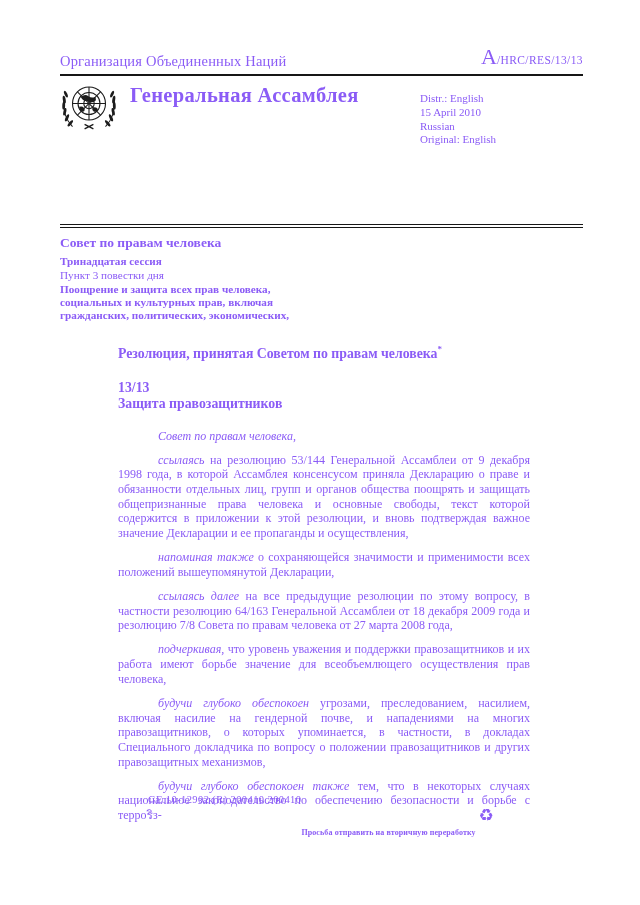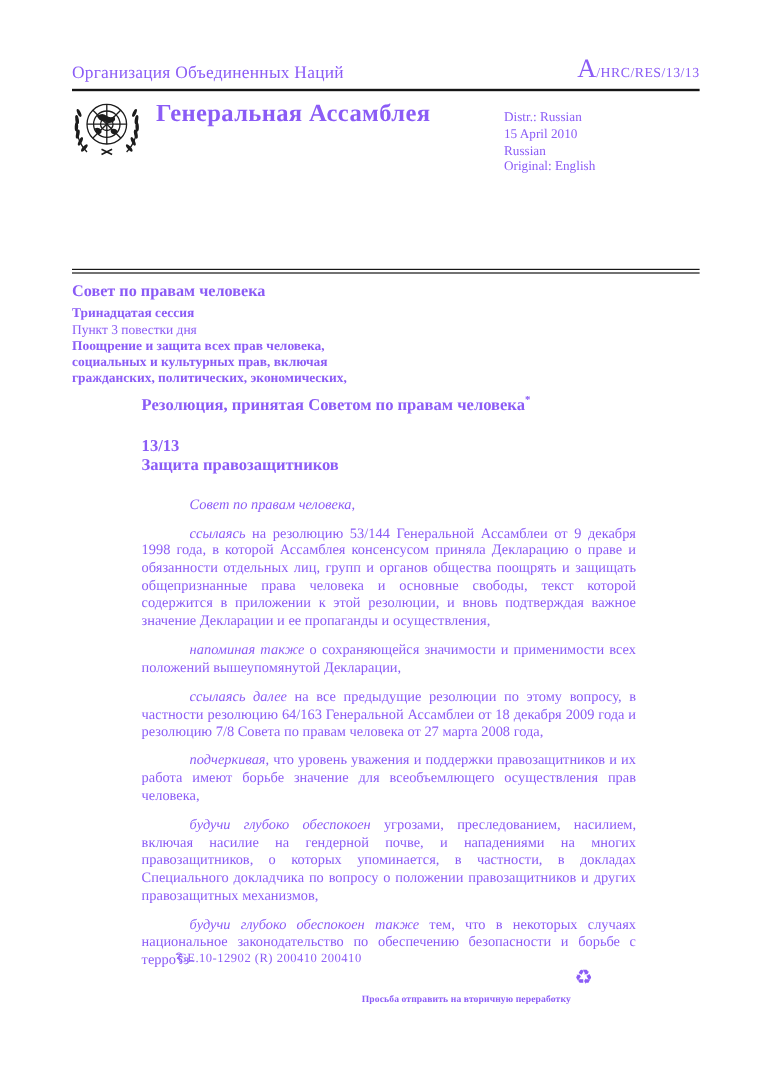--- a/index.html
+++ b/index.html
@@ -32,21 +32,21 @@
 
   
   .session-block { position:absolute; left:60px; top:235px; width:280px; }
   .session-body-name { font-size:13.5px; font-weight:bold; margin-bottom:3px; }
   .session-name { font-size:11.2px; font-weight:bold; line-height:14px; }
   .agenda-item { font-size:11.2px; line-height:14px; }
   .agenda-title { margin-top:1px; }
   .agenda-title div { font-size:11.2px; font-weight:bold; line-height:13.2px; }
 
   
-  .main { position:absolute; left:118px; top:328px; width:412px; }
+  .main { position:absolute; left:118px; top:344px; width:412px; }
   .res-title { font-size:13.8px; font-weight:bold; }
   .res-title sup { font-size:9px; }
   .res-number-block { margin-top:18px; font-size:13.8px; font-weight:bold; line-height:16px; }
   .paragraphs { margin-top:17px; }
   .body-par {
     font-size:12px; line-height:14.65px; text-align:justify;
     text-indent:40px; margin-bottom:9.5px;
   }
   .body-par i { font-style:italic; }
 
@@ -108,21 +108,21 @@
           <ellipse cx="106" cy="46" rx="7" ry="2.6" transform="rotate(88 106 46)"></ellipse>
           <ellipse cx="105" cy="35" rx="7" ry="2.6" transform="rotate(100 105 35)"></ellipse>
           <ellipse cx="102" cy="25" rx="6.5" ry="2.5" transform="rotate(115 102 25)"></ellipse>
         </g>
         <path d="M52,88 L68,80 M52,80 L68,88" stroke="#1c1c1c" stroke-width="2.5"></path>
       </g>
     </svg>
   </div>
   <div class="assembly-title">Генеральная Ассамблея</div>
   <div class="distr-block">
-    <div>Distr.: Russian</div>
+    <div>Distr.: English</div>
     <div>15 April 2010</div>
     <div>Russian</div>
     <div>Original: English</div>
   </div>
 
   <div class="double-rule"></div>
 
   <div class="session-block">
     <div class="session-body-name">Совет по правам человека</div>
     <div class="session-name">Тринадцатая сессия</div>

